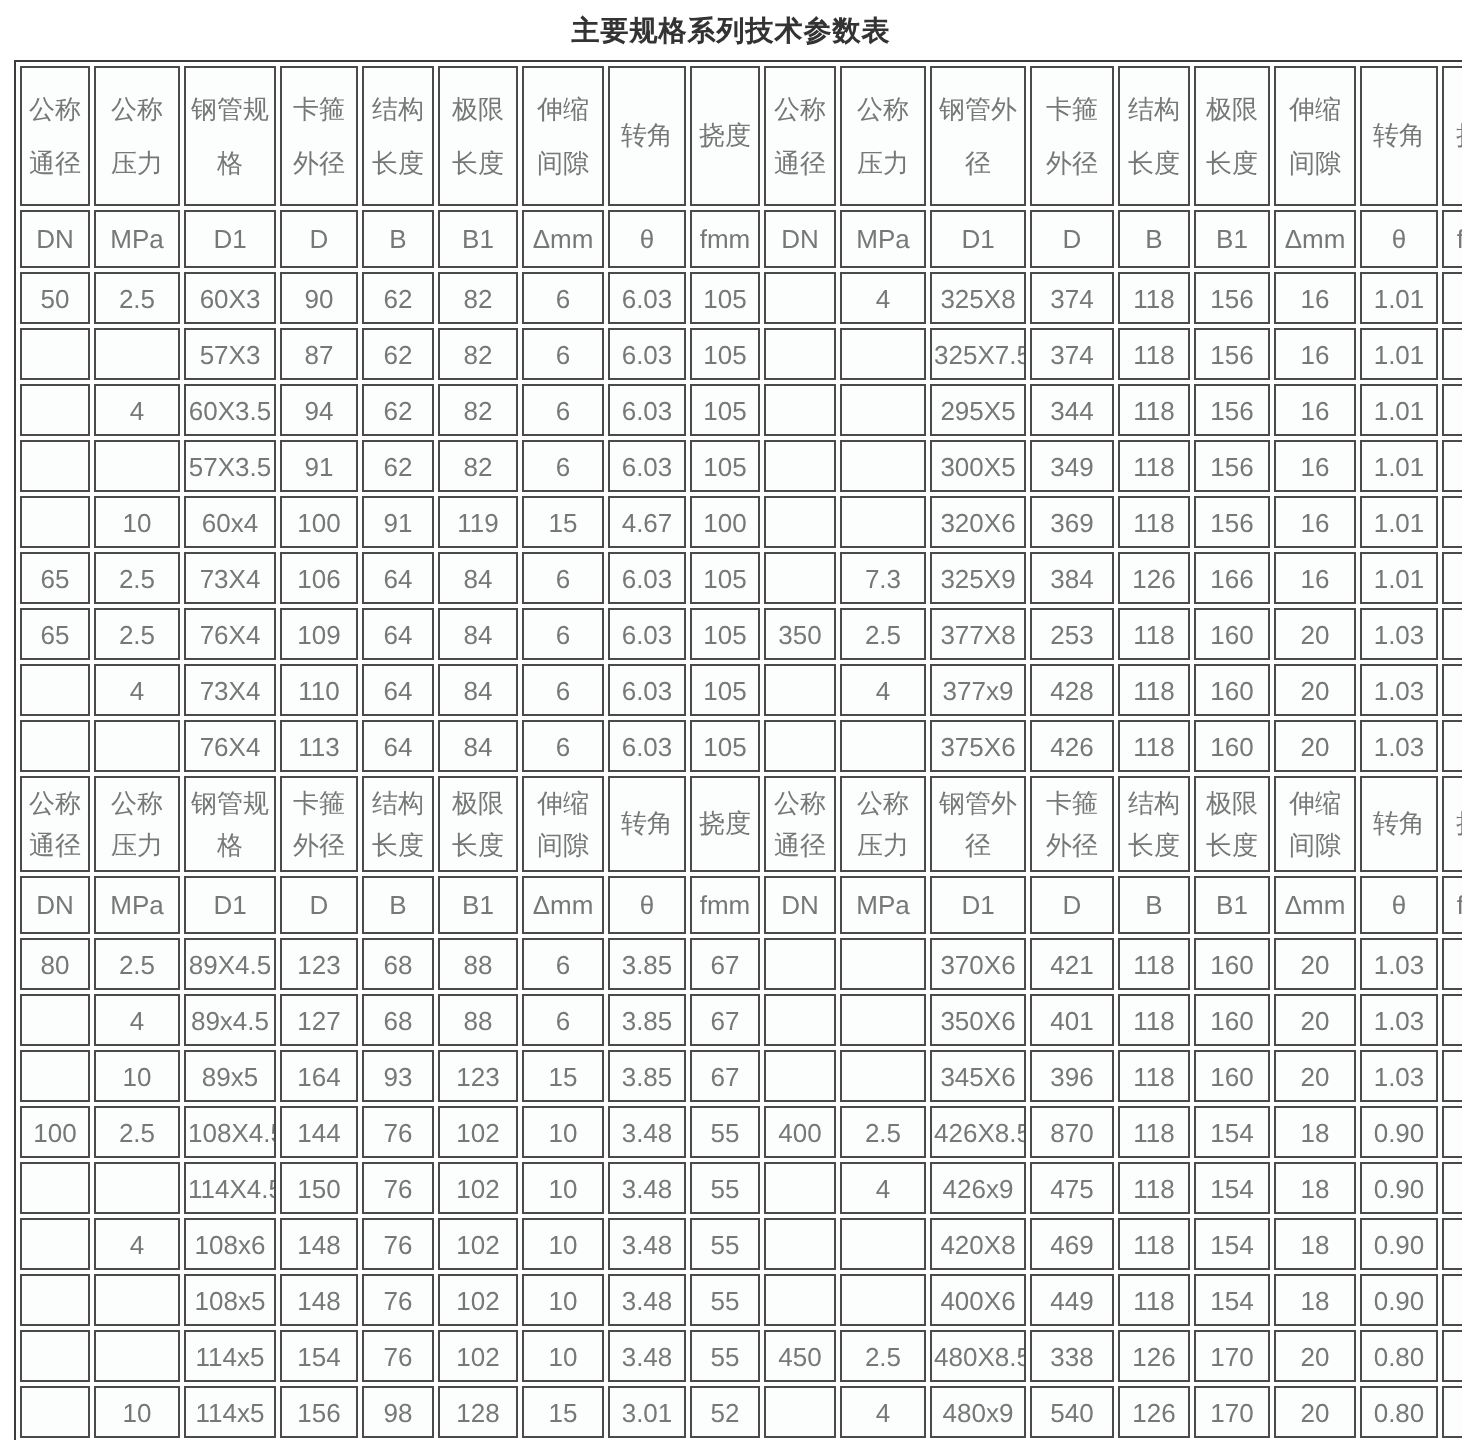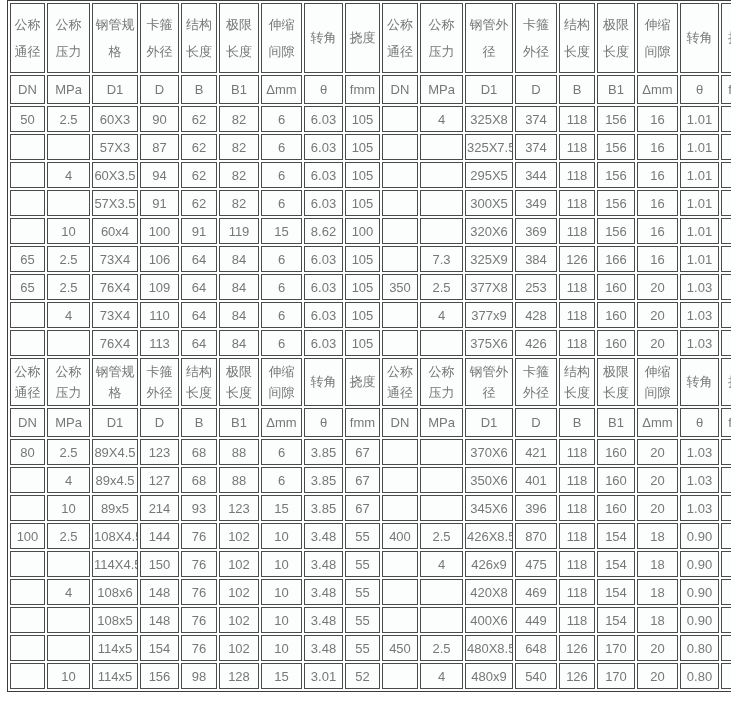--- a/index.html
+++ b/index.html
@@ -50,20 +50,21 @@
   }
   tr.head-cn.tall td { height: 68px; }
   tr.head-cn.mid td  { height: 46px; line-height: 1.65; }
   tr.head-sym td { height: 27px; white-space: nowrap; margin-top: 16px; }
   tr.data td { height: 24px; white-space: nowrap; }
 </style>
 </head>
 <body>
 
 <div class="page">
+  <div class="page-title">主要规格系列技术参数表</div>
   <table class="spec">
     <colgroup id="cols">
         <col style="width: 35px;">
         <col style="width: 43px;">
         <col style="width: 46px;">
         <col style="width: 39px;">
         <col style="width: 36px;">
         <col style="width: 40px;">
         <col style="width: 41px;">
         <col style="width: 39px;">
@@ -200,21 +201,21 @@
           <td>17</td>
         </tr>
         <tr class="data">
           <td></td>
           <td>10</td>
           <td>60x4</td>
           <td>100</td>
           <td>91</td>
           <td>119</td>
           <td>15</td>
-          <td>8.62</td>
+          <td>4.67</td>
           <td>100</td>
           <td></td>
           <td></td>
           <td>320X6</td>
           <td>369</td>
           <td>118</td>
           <td>156</td>
           <td>16</td>
           <td>1.01</td>
           <td>17</td>
@@ -376,21 +377,21 @@
           <td>118</td>
           <td>160</td>
           <td>20</td>
           <td>1.03</td>
           <td>18</td>
         </tr>
         <tr class="data">
           <td></td>
           <td>10</td>
           <td>89x5</td>
-          <td>214</td>
+          <td>164</td>
           <td>93</td>
           <td>123</td>
           <td>15</td>
           <td>3.85</td>
           <td>67</td>
           <td></td>
           <td></td>
           <td>345X6</td>
           <td>396</td>
           <td>118</td>
@@ -485,21 +486,21 @@
           <td>114x5</td>
           <td>154</td>
           <td>76</td>
           <td>102</td>
           <td>10</td>
           <td>3.48</td>
           <td>55</td>
           <td>450</td>
           <td>2.5</td>
           <td>480X8.5</td>
-          <td>648</td>
+          <td>338</td>
           <td>126</td>
           <td>170</td>
           <td>20</td>
           <td>0.80</td>
           <td>14</td>
         </tr>
         <tr class="data">
           <td></td>
           <td>10</td>
           <td>114x5</td>

